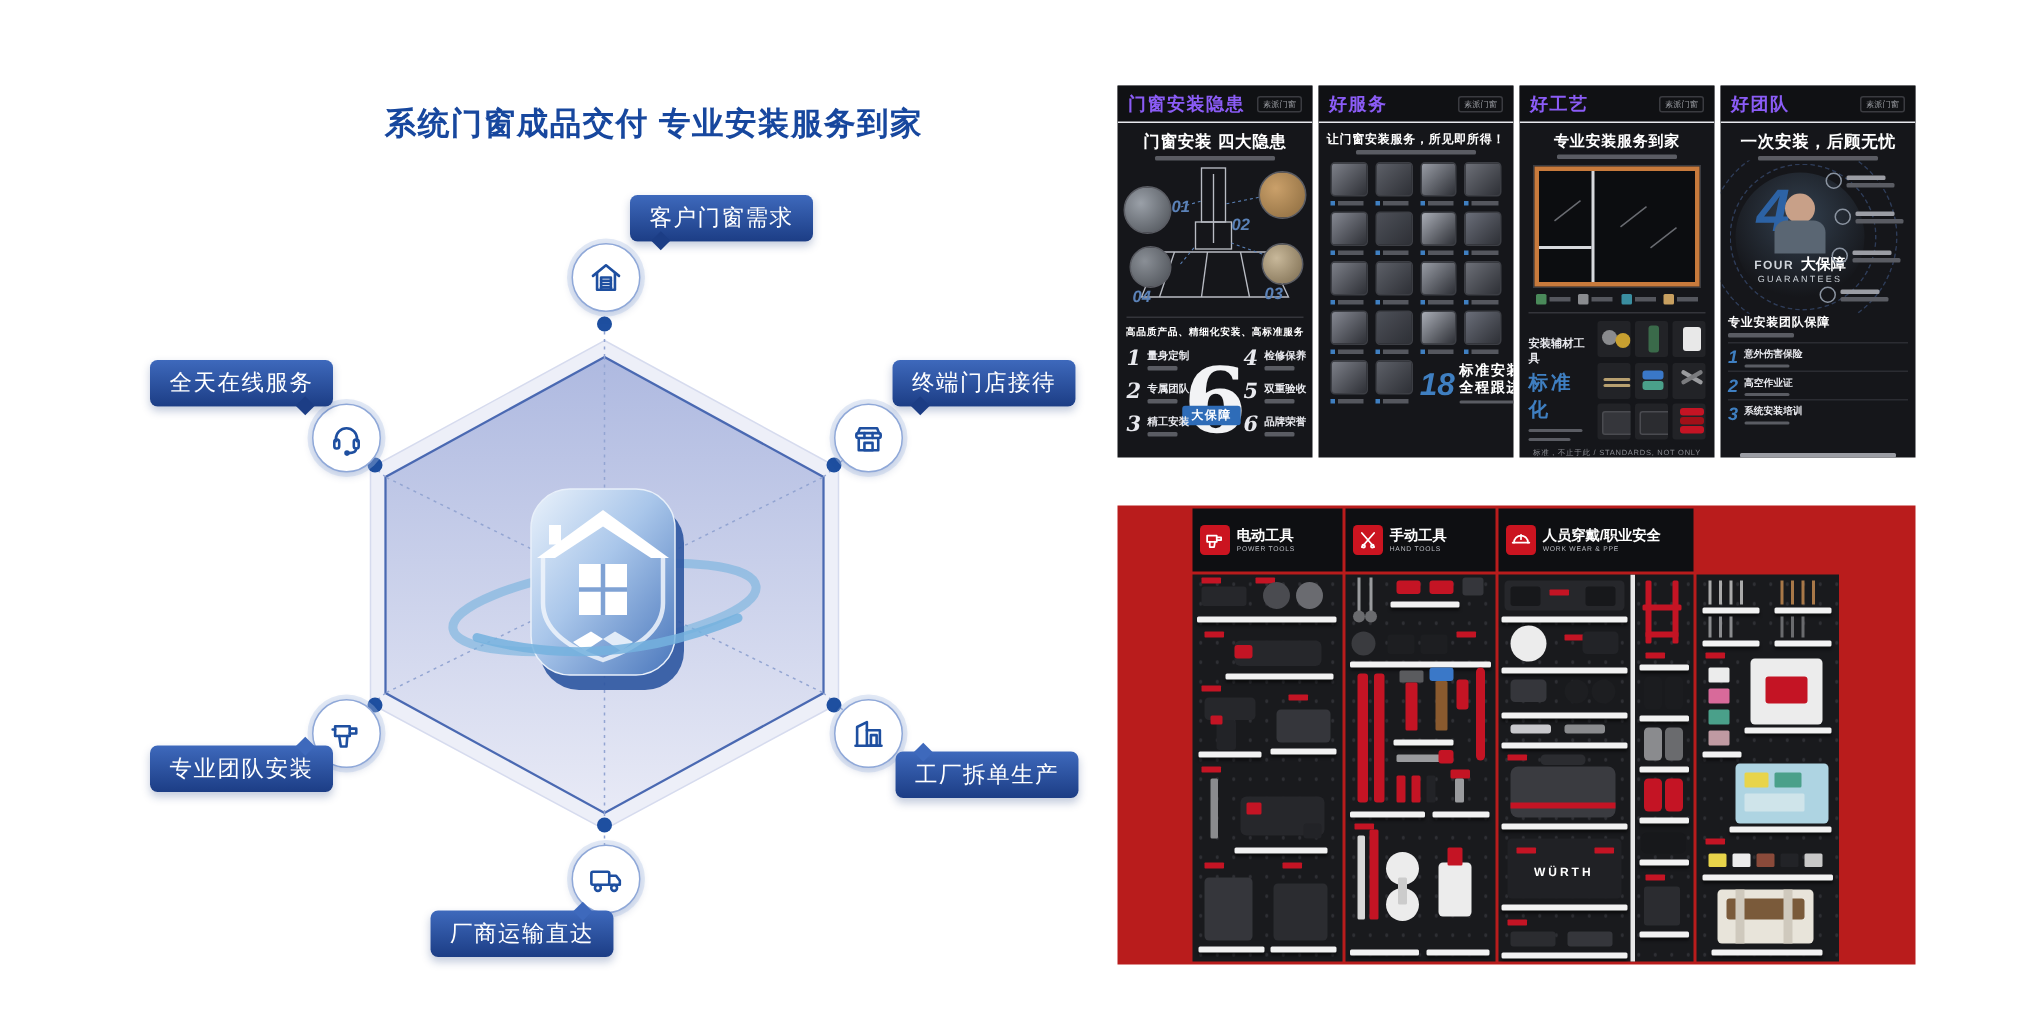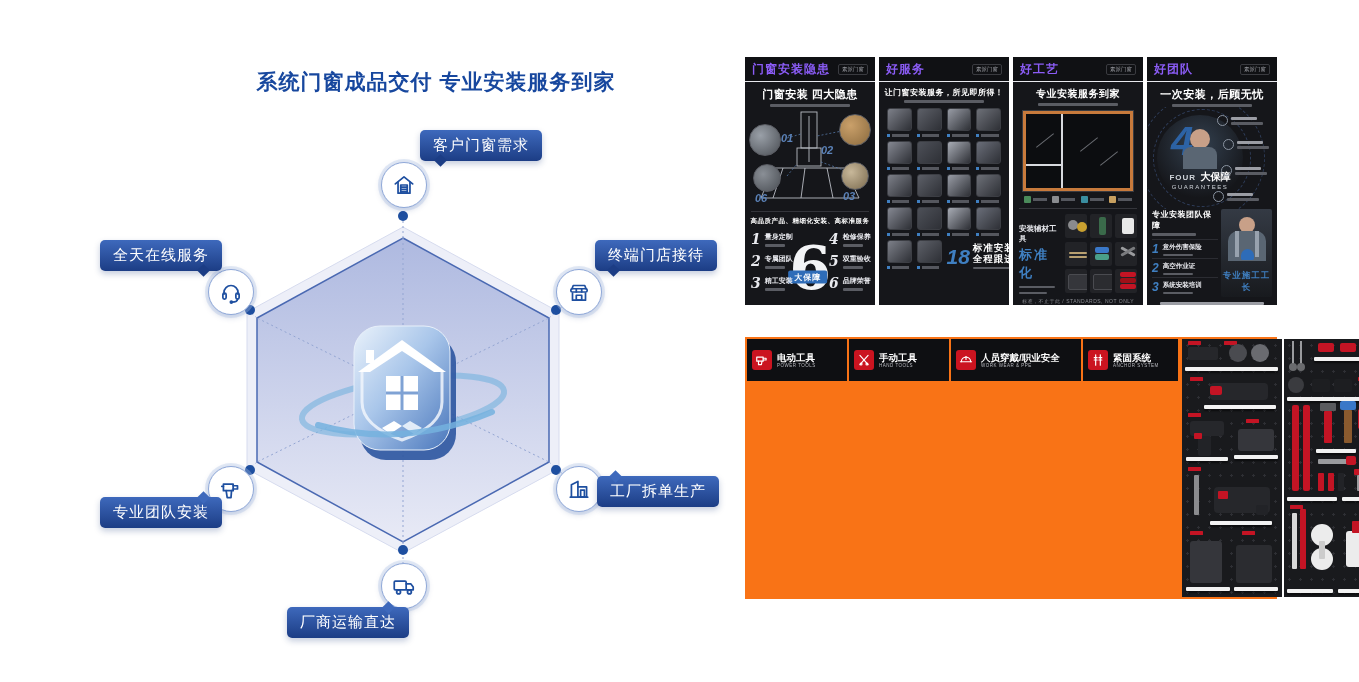--- a/index.html
+++ b/index.html
@@ -8,21 +8,21 @@
   
   .page-title{position:absolute;left:160px;top:54px;width:552px;text-align:center;
     font-size:21px;font-weight:bold;color:#17479e;letter-spacing:1px;white-space:nowrap;}
   .dsvg{position:absolute;left:0;top:0;width:1359px;height:682px;pointer-events:none;}
   .bubble{position:absolute;background:linear-gradient(180deg,#3e69bc,#1c3d85);color:#fff;
     font-size:15px;letter-spacing:1px;padding:6px 13px;border-radius:5px;white-space:nowrap;
     box-shadow:0 3px 6px rgba(20,50,120,.25);z-index:4;}
   .bubble:after{content:"";position:absolute;width:9px;height:9px;background:#1c3d85;transform:rotate(45deg);}
   .b0{left:420px;top:130px}.b0:after{left:16px;bottom:-4px}
   .b1{left:595px;top:240px}.b1:after{left:14px;bottom:-4px}
-  .b2{left:597px;top:476px}.b2:after{left:14px;top:-4px;background:#3e69bc}
+  .b2{left:597px;top:501px}.b2:after{left:14px;top:-4px;background:#3e69bc}
   .b3{left:287px;top:607px}.b3:after{right:16px;top:-4px;background:#3e69bc}
   .b4{left:100px;top:497px}.b4:after{right:14px;top:-4px;background:#3e69bc}
   .b5{left:100px;top:240px}.b5:after{right:14px;bottom:-4px}
   .ncircle{position:absolute;width:44px;height:44px;border-radius:50%;background:#fff;
     border:1px solid #8fa8d8;display:flex;align-items:center;justify-content:center;z-index:3;
     box-shadow:0 0 0 3px rgba(175,195,230,.35),0 2px 6px rgba(30,60,130,.25);}
   .ncircle svg{width:26px;height:26px;stroke:#1e4fa0;stroke-width:1.6;fill:none;
     stroke-linecap:round;stroke-linejoin:round;}
   .c0{left:381px;top:162px}.c1{left:556px;top:269px}.c2{left:556px;top:466px}
   .c3{left:381px;top:563px}.c4{left:208px;top:466px}.c5{left:208px;top:269px}
@@ -132,21 +132,21 @@
   .f-head{position:absolute;left:50%;top:8px;transform:translateX(-50%);width:16px;height:16px;border-radius:50%;background:#c8a088;}
   .f-torso{position:absolute;left:50%;top:22px;transform:translateX(-50%);width:38px;height:30px;
     border-radius:10px 10px 0 0;background:#5a6673;}
   .f-strap1,.f-strap2{position:absolute;top:22px;width:4px;height:26px;background:#98a2ae;}
   .f-strap1{left:calc(50% - 12px)}.f-strap2{left:calc(50% + 8px)}
   .f-helmet{position:absolute;left:calc(50% - 6px);top:40px;width:13px;height:11px;border-radius:7px 7px 2px 2px;background:#2e6cb8;}
   .fcap{position:absolute;left:0;right:0;bottom:3px;text-align:center;color:#3f7fc1;font-size:8.5px;font-weight:bold;letter-spacing:1px;}
   .p4foot{display:flex;justify-content:center;margin-top:3px;}
   
   .poster-bottom{position:absolute;left:745px;top:337px;width:532px;}
-  .tw-frame{background:#f97316;padding:2px;display:flex;flex-direction:row;gap:2px;box-sizing:border-box;}
+  .tw-frame{background:#b91c1c;padding:2px;display:flex;flex-direction:column;gap:2px;box-sizing:border-box;align-items:center;}
   .tw-headers,.tw-cols{display:grid;grid-template-columns:100px 100px 130px 95px 1fr;gap:2px;}
   .tw-h{background:#0e0f12;height:42px;display:flex;align-items:center;gap:5px;padding:0 5px;box-sizing:border-box;}
   .tw-ic{width:20px;height:20px;background:#cb1420;border-radius:3px;flex:0 0 auto;
     display:flex;align-items:center;justify-content:center;}
   .tw-ic svg{width:14px;height:14px;stroke:#fff;stroke-width:2;fill:none;stroke-linecap:round;stroke-linejoin:round;}
   .tw-ht{display:flex;flex-direction:column;line-height:1.2;min-width:0;}
   .tw-ht b{color:#fff;font-weight:bold;font-size:9.5px;white-space:nowrap;}
   .tw-ht i{color:#b8bac0;font-style:normal;font-size:4.5px;letter-spacing:.5px;}
   .tw-col{height:258px;position:relative;overflow:hidden;background-color:#191a1d;
     background-image:radial-gradient(circle,#2e2f34 1px,transparent 1.3px);background-size:11px 13px;}
@@ -309,21 +309,21 @@
                 <line x1="34" y1="66" x2="44" y2="54"></line>
             </g>
           </svg>
           <div class="pc pc1"></div>
           <div class="pc pc2"></div>
           <div class="pc pc3"></div>
           <div class="pc pc4"></div>
           <span class="pnum pn1">01</span>
           <span class="pnum pn2">02</span>
           <span class="pnum pn3">03</span>
-          <span class="pnum pn4">06</span>
+          <span class="pnum pn4">04</span>
         </div>
         <div class="pdiv"></div>
         <div class="sec1t">高品质产品、精细化安装、高标准服务</div>
         <div class="six-wrap">
           <div class="big6">6</div>
           <div class="badge6">大保障</div>
           <ul class="sixcol left">
             <li>
                 <i>1</i>
                 <div>
@@ -665,28 +665,20 @@
                 </div>
               </div>
             <div class="p4row">
                 <i>3</i>
                 <div>
                   <b>系统安装培训</b>
                   <span class="mbar"></span>
                 </div>
               </div>
           </div>
-          <div class="p4right">
-            <div class="f-head"></div>
-              <div class="f-torso"></div>
-            <div class="f-strap1"></div>
-              <div class="f-strap2"></div>
-              <div class="f-helmet"></div>
-            <span class="fcap">专业施工工长</span>
-          </div>
         </div>
         <div class="p4foot">
             <span class="mbar w80 light"></span>
           </div>
       </div>
 
     </div>
   </section>
 
   <section class="poster-bottom">
@@ -723,36 +715,20 @@
           <span class="tw-ic">
               <svg viewBox="0 0 24 24">
                 <path d="M4 15 a8 8 0 0 1 16 0"></path>
                 <path d="M2.5 15 h19"></path>
                 <path d="M12 6 v5"></path>
               </svg>
             </span>
           <span class="tw-ht">
               <b>人员穿戴/职业安全</b>
               <i>WORK WEAR &amp; PPE</i>
-            </span>
-        </div>
-        <div class="tw-h">
-          <span class="tw-ic">
-              <svg viewBox="0 0 24 24">
-                <path d="M8 3 v18"></path>
-                <path d="M16 3 v18"></path>
-                <path d="M5.5 8 h5"></path>
-                <path d="M5.5 12 h5"></path>
-                <path d="M13.5 8 h5"></path>
-                <path d="M13.5 12 h5"></path>
-              </svg>
-            </span>
-          <span class="tw-ht">
-              <b>紧固系统</b>
-              <i>ANCHOR SYSTEM</i>
             </span>
         </div>
       </div>
       <div class="tw-cols">
         <div class="tw-col" id="twc0">
             <div class="tag" style="left: 6px; top: 2px;"></div>
             <div class="tag" style="left: 42px; top: 2px;"></div>
             <div class="itm" style="left: 6px; top: 8px; width: 30px; height: 13px; background: rgb(38, 39, 43); border-radius: 2px;"></div>
             <div class="itm" style="left: 47px; top: 5px; width: 18px; height: 18px; background: rgb(74, 75, 80); border-radius: 50%;"></div>
             <div class="itm" style="left: 69px; top: 5px; width: 18px; height: 18px; background: rgb(106, 107, 112); border-radius: 50%;"></div>

